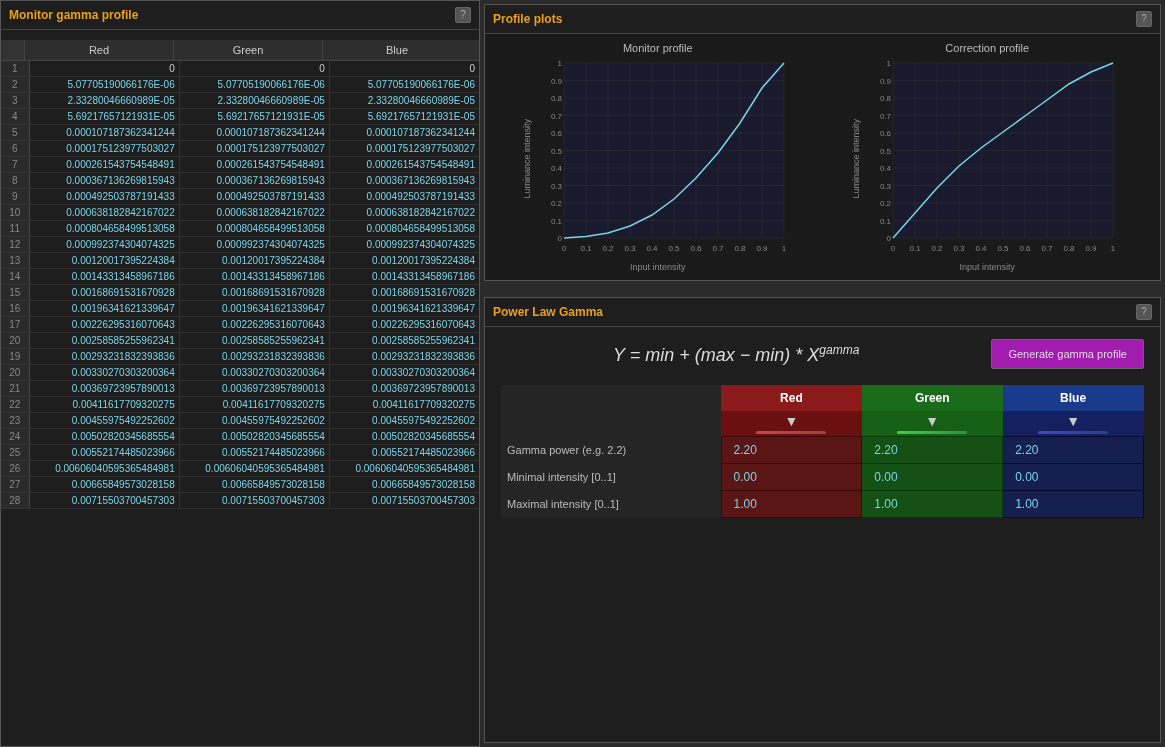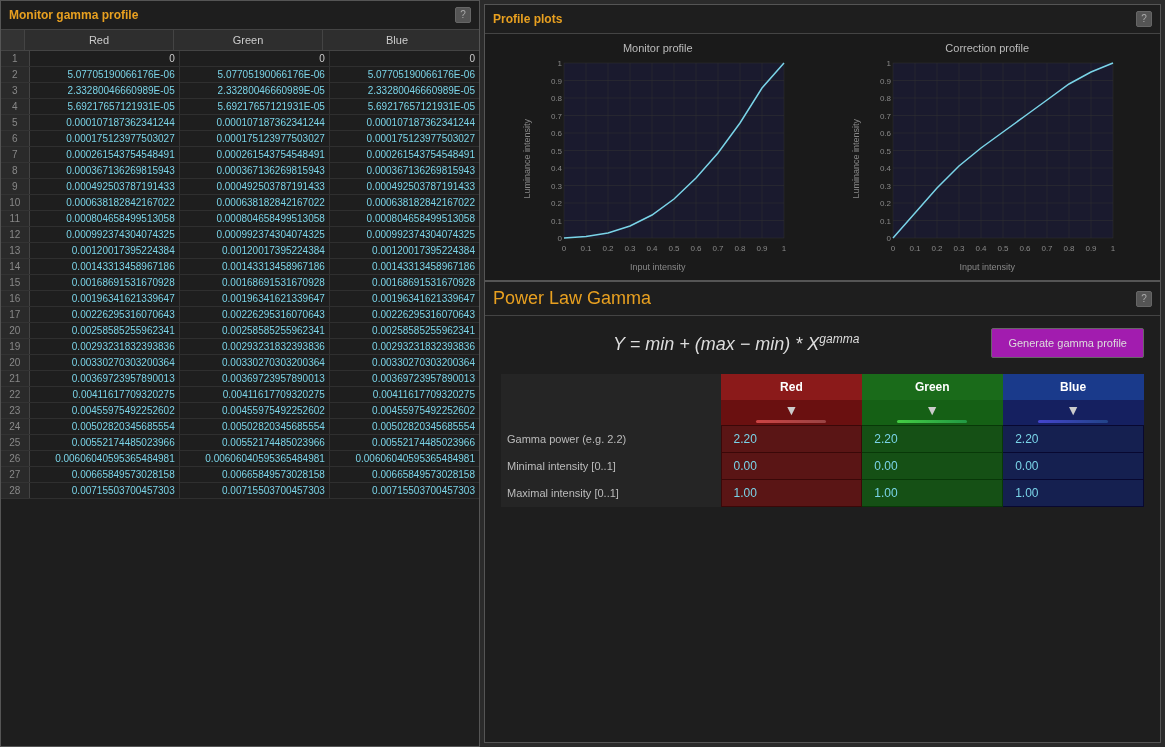--- a/index.html
+++ b/index.html
@@ -17,20 +17,21 @@
     }
 
     
     .left-panel {
       width: 480px;
       min-width: 480px;
       display: flex;
       flex-direction: column;
       border: 1px solid #555;
       background: #1e1e1e;
+      gap: 10px;
     }
     .panel-header {
       display: flex;
       align-items: center;
       background: #1e1e1e;
       padding: 6px 8px;
       border-bottom: 1px solid #444;
     }
     .panel-header-title {
       color: #e8a020;
@@ -92,21 +93,21 @@
     .table-scroll::-webkit-scrollbar { width: 8px; }
     .table-scroll::-webkit-scrollbar-track { background: #2a2a2a; }
     .table-scroll::-webkit-scrollbar-thumb { background: #555; border-radius: 4px; }
 
     
     .right-panel {
       flex: 1;
       display: flex;
       flex-direction: column;
       padding: 4px;
-      gap: 0;
+      gap: 16px;
     }
 
     
     .plots-section {
       border: 1px solid #555;
       background: #1e1e1e;
       flex: 0 0 auto;
     }
     .plots-header {
       display: flex;
@@ -169,22 +170,22 @@
       margin-top: 0;
     }
     .power-header {
       display: flex;
       align-items: center;
       padding: 6px 8px;
       border-bottom: 1px solid #444;
     }
     .power-header-title {
       color: #e8a020;
-      font-size: 18px;
-      font-weight: normal;
+      font-size: 12px;
+      font-weight: bold;
       flex: 1;
     }
     .power-content {
       padding: 12px 16px;
     }
     .formula-row {
       display: flex;
       flex-direction: row;
       align-items: center;
       margin-bottom: 16px;

